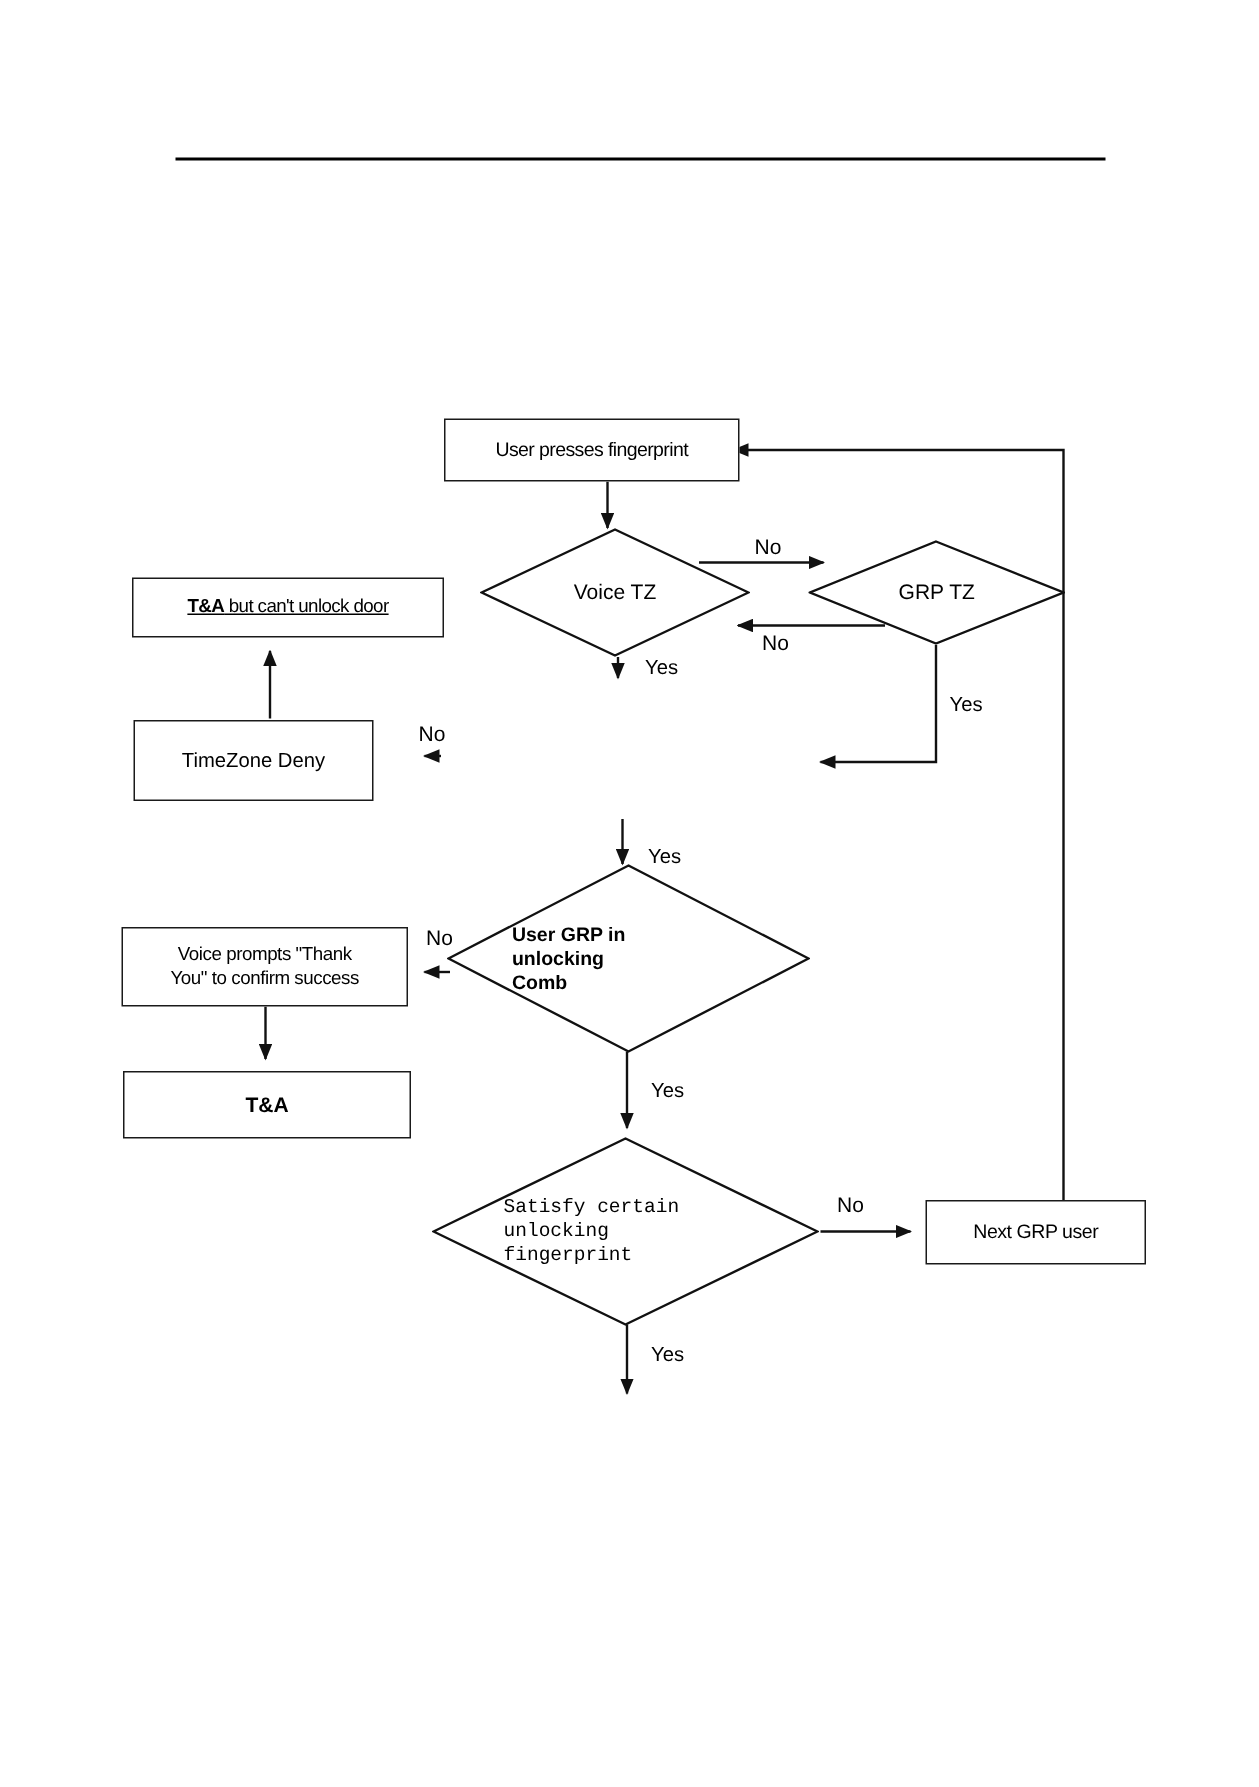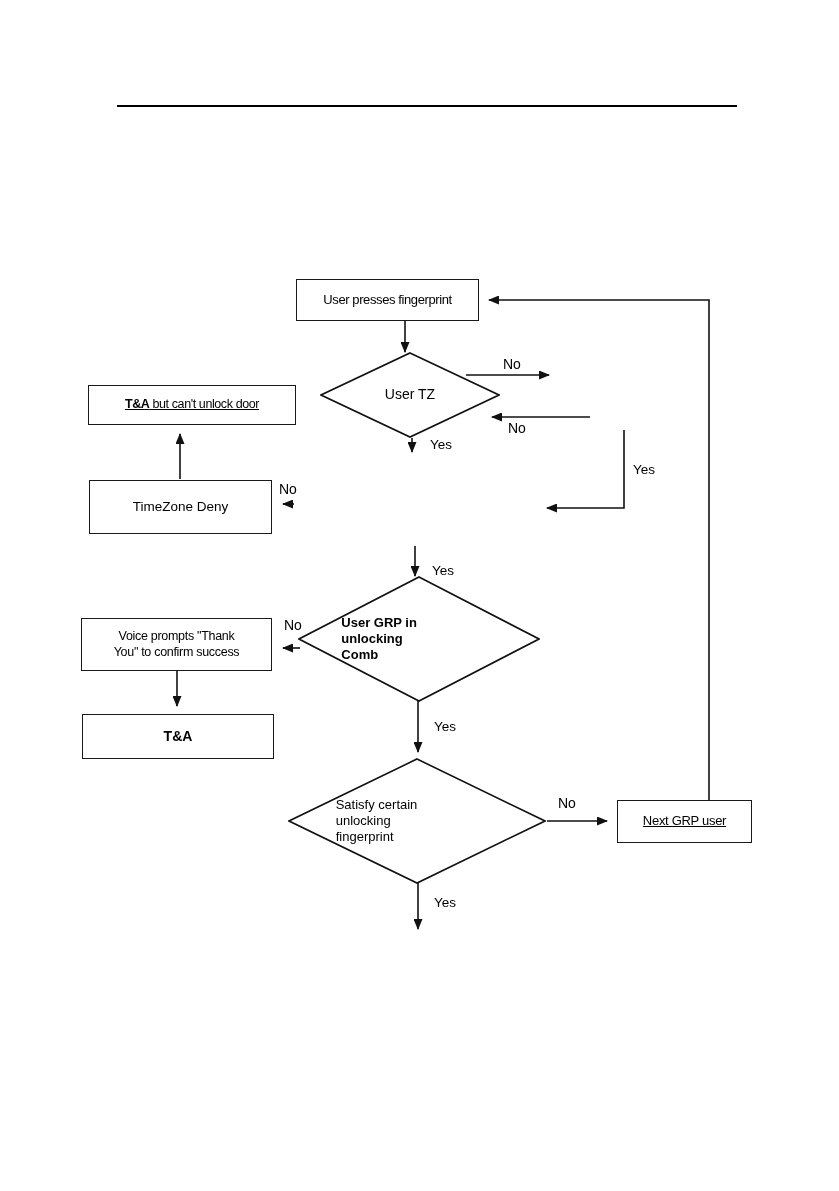--- a/index.html
+++ b/index.html
@@ -64,71 +64,77 @@
       <path d="M418,701 L418,752" marker-end="url(#ah)"></path>
 
       <path d="M547,821 L607,821" marker-end="url(#ah)"></path>
 
       <path d="M418,883 L418,929" marker-end="url(#ah)"></path>
 
       <path d="M709,800 L709,300 L489,300" marker-end="url(#ah)"></path>
     </g>
   </svg>
 
-  <div class="node box" style="left:296px;top:279px;width:183px;height:42px;">
+  <div class="node box" style="left:296px;top:279px;width:197px;height:42px;">
     <span class="txt" style="font-size:13px;letter-spacing:-0.4px;">User presses fingerprint</span>
   </div>
 
   <div class="node box" style="left:88px;top:385px;width:208px;height:40px;text-decoration:underline;">
     <span class="txt" style="font-size:12.5px;letter-spacing:-0.4px;">
       <span class="b">T&amp;A</span><span> but can't unlock door</span>
     </span>
   </div>
 
-  <div class="node box" style="left:89px;top:480px;width:183px;height:54px;">
+  <div class="node box" style="left:89px;top:480px;width:160px;height:54px;">
     <span class="txt" style="font-size:13.5px;">TimeZone Deny</span>
   </div>
 
   <div class="node box" style="left:81px;top:618px;width:191px;height:53px;">
     <span class="txt" style="font-size:12.5px;letter-spacing:-0.3px;">
       <span>Voice  prompts  "Thank</span><br>
       <span>You" to confirm success</span>
     </span>
   </div>
 
   <div class="node box" style="left:82px;top:714px;width:192px;height:45px;">
     <span class="txt b" style="font-size:14px;">T&amp;A</span>
   </div>
 
-  <div class="node box" style="left:617px;top:800px;width:135px;height:43px;text-decoration:underline;">
+  <div class="node box" style="left:617px;top:800px;width:147px;height:43px;">
     <span class="txt" style="font-size:13px;letter-spacing:-0.3px;">Next GRP user</span>
   </div>
 
 
   <div class="node dia" style="left:320px;top:352px;width:180px;height:86px;">
     <svg class="dshape" viewBox="0 0 180 86" preserveAspectRatio="none">
       <polygon points="90,1 179,43 90,85 1,43" fill="#fff" stroke="#111" stroke-width="1.6"></polygon>
     </svg>
-    <span class="txt" style="font-size:14px;">User TZ</span>
+    <span class="txt" style="font-size:14px;">Voice TZ</span>
   </div>
 
+  <div class="node dia" style="left:539px;top:360px;width:171px;height:70px;">
+    <svg class="dshape" viewBox="0 0 171 70" preserveAspectRatio="none">
+      <polygon points="85,1 170,35 85,69 1,35" fill="#fff" stroke="#111" stroke-width="1.6"></polygon>
+    </svg>
+    <span class="txt" style="font-size:14px;">GRP TZ</span>
+  </div>
 
 
   <div class="node dia" style="left:298px;top:576px;width:242px;height:126px;font-weight:bold;">
     <svg class="dshape" viewBox="0 0 242 126" preserveAspectRatio="none">
       <polygon points="121,1 241,63 121,125 1,63" fill="#fff" stroke="#111" stroke-width="1.6"></polygon>
     </svg>
     <span class="txt" style="font-size:13px;text-align:left;padding-left:14px;">
       <span>User  GRP  in</span><br>
       <span>unlocking</span><br>
       <span>Comb</span>
     </span>
   </div>
 
-  <div class="node dia" style="left:288px;top:758px;width:258px;height:126px;">
+  <div class="node dia" style="left:288px;top:758px;width:258px;height:126px;font-family:Liberation Mono, monospace;">
     <svg class="dshape" viewBox="0 0 258 126" preserveAspectRatio="none">
       <polygon points="129,1 257,63 129,125 1,63" fill="#fff" stroke="#111" stroke-width="1.6"></polygon>
     </svg>
     <span class="txt" style="font-size:13px;text-align:left;padding-left:18px;">
       <span>Satisfy   certain</span><br>
       <span>unlocking</span><br>
       <span>fingerprint</span>
     </span>
   </div>
 

